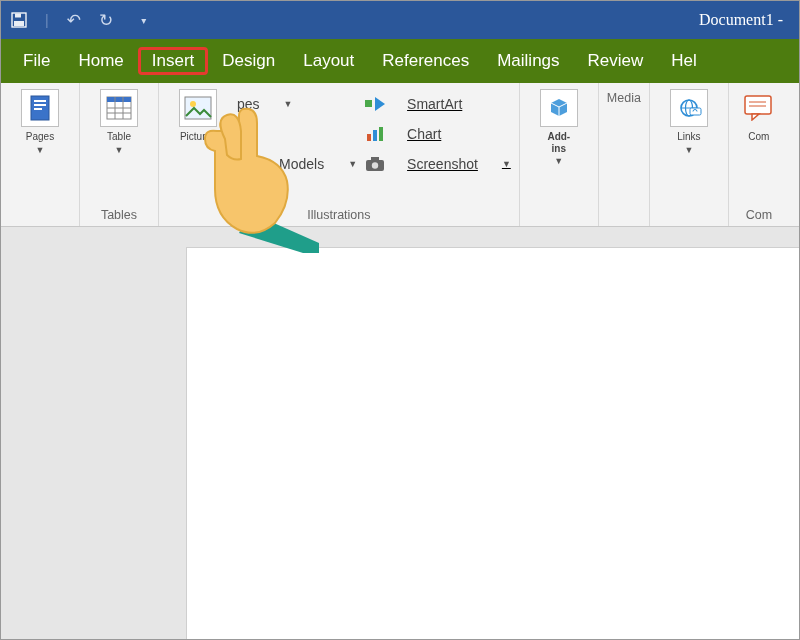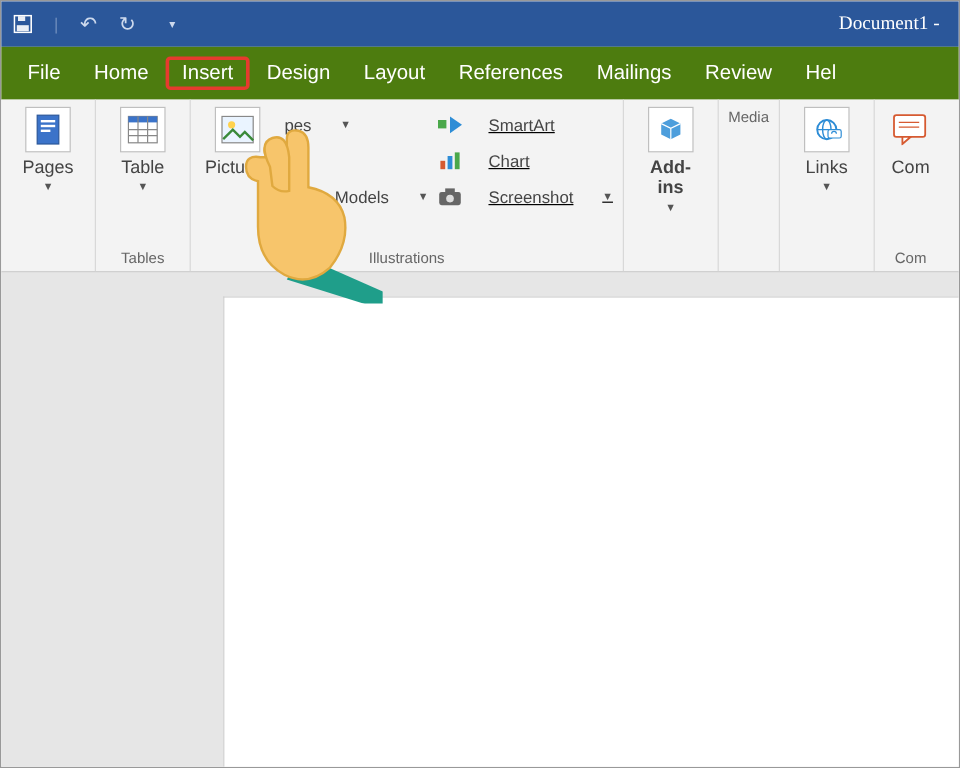--- a/index.html
+++ b/index.html
@@ -9,21 +9,21 @@
 .titlebar .doc { flex:1; text-align:right; font-size:16px; padding-right:6px; color:#fff;font-family:Liberation Serif, serif; }
 .tabbar { height:44px; background:#4d7c0f; display:flex; align-items:center; padding:0 8px; gap:0; color:#fff; font-size:17px; }
 .tab { padding:6px 14px; cursor:pointer; white-space:nowrap; }
 .tab.highlight { border:3px solid #e63b2e; border-radius:4px; padding:1px 11px; }
 .ribbon { height:144px; background:#f3f3f3; border-bottom:1px solid #c8c8c8; display:flex; position:relative; }
 .group { border-right:1px solid #d8d8d8; display:flex; flex-direction:column; align-items:center; padding:6px 8px 2px 8px; }
 .group-body { flex:1; display:flex; align-items:flex-start; gap:8px; }
 .group-label { font-size:12.5px; color:#666; padding:2px 0 2px 0; }
 .bigbtn { display:flex; flex-direction:column; align-items:center; width:62px; cursor:pointer; }
 .bigbtn .iconbox { width:38px; height:38px; border:1px solid #bfbfbf; background:#fff; display:flex; align-items:center; justify-content:center; margin-bottom:4px; }
-.bigbtn .lbl { font-size:15px; color:#444; text-align:center; line-height:1.15; }
+.bigbtn .lbl { font-size:10px; color:#444; text-align:center; line-height:1.15; }
 .drop { font-size:9px; color:#555; margin-top:2px; }
 .smallcol { display:flex; flex-direction:column; gap:4px; padding-top:2px; }
 .smallbtn { display:flex; align-items:center; gap:22px; font-size:14px; color:#444; cursor:pointer; height:26px; white-space:nowrap; }
 .smallbtn .ic { width:20px; height:18px; display:inline-flex; align-items:center; justify-content:center; }
 .caret { font-size:9px; color:#555; margin-left:2px; }
 .workspace { height:414px; background:#e6e6e6; display:flex; }
 .gutter { width:185px; }
 .page { flex:1; background:#fff; border-left:1px solid #cfcfcf; border-top:1px solid #cfcfcf; margin-top:20px; max-width:615px; }
 
 .hand { position:absolute; left:178px; top:20px; pointer-events:none; }

